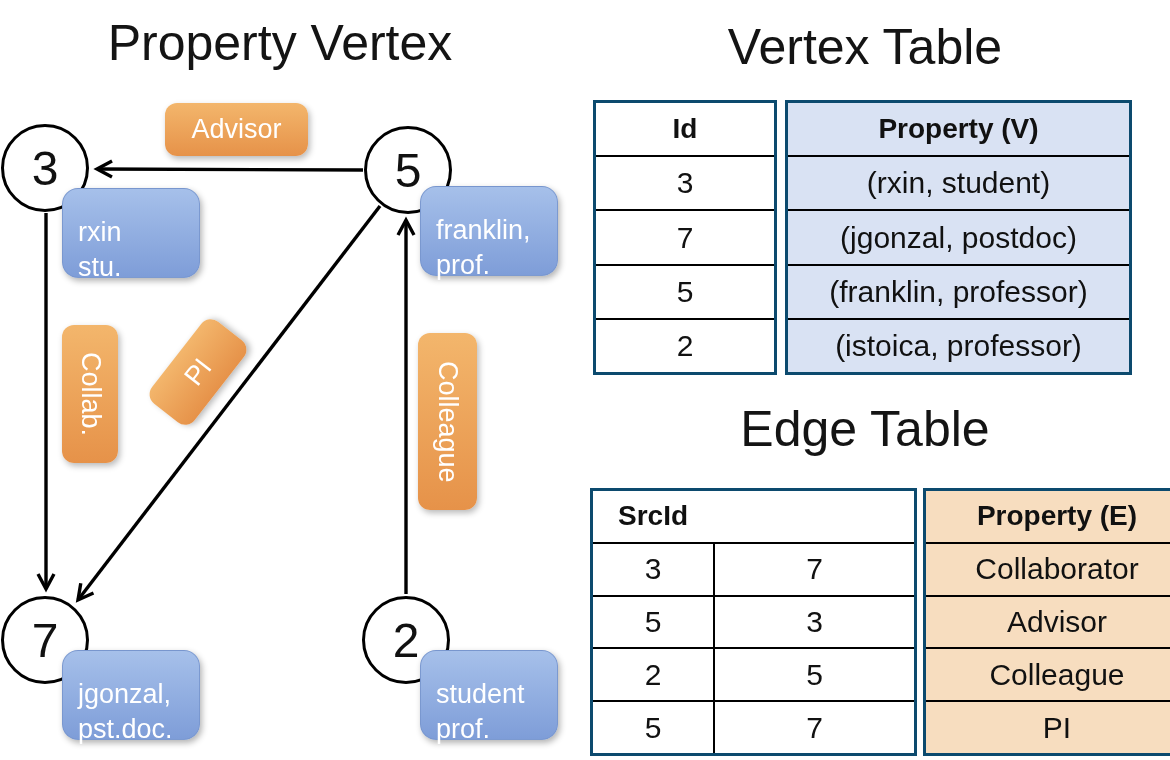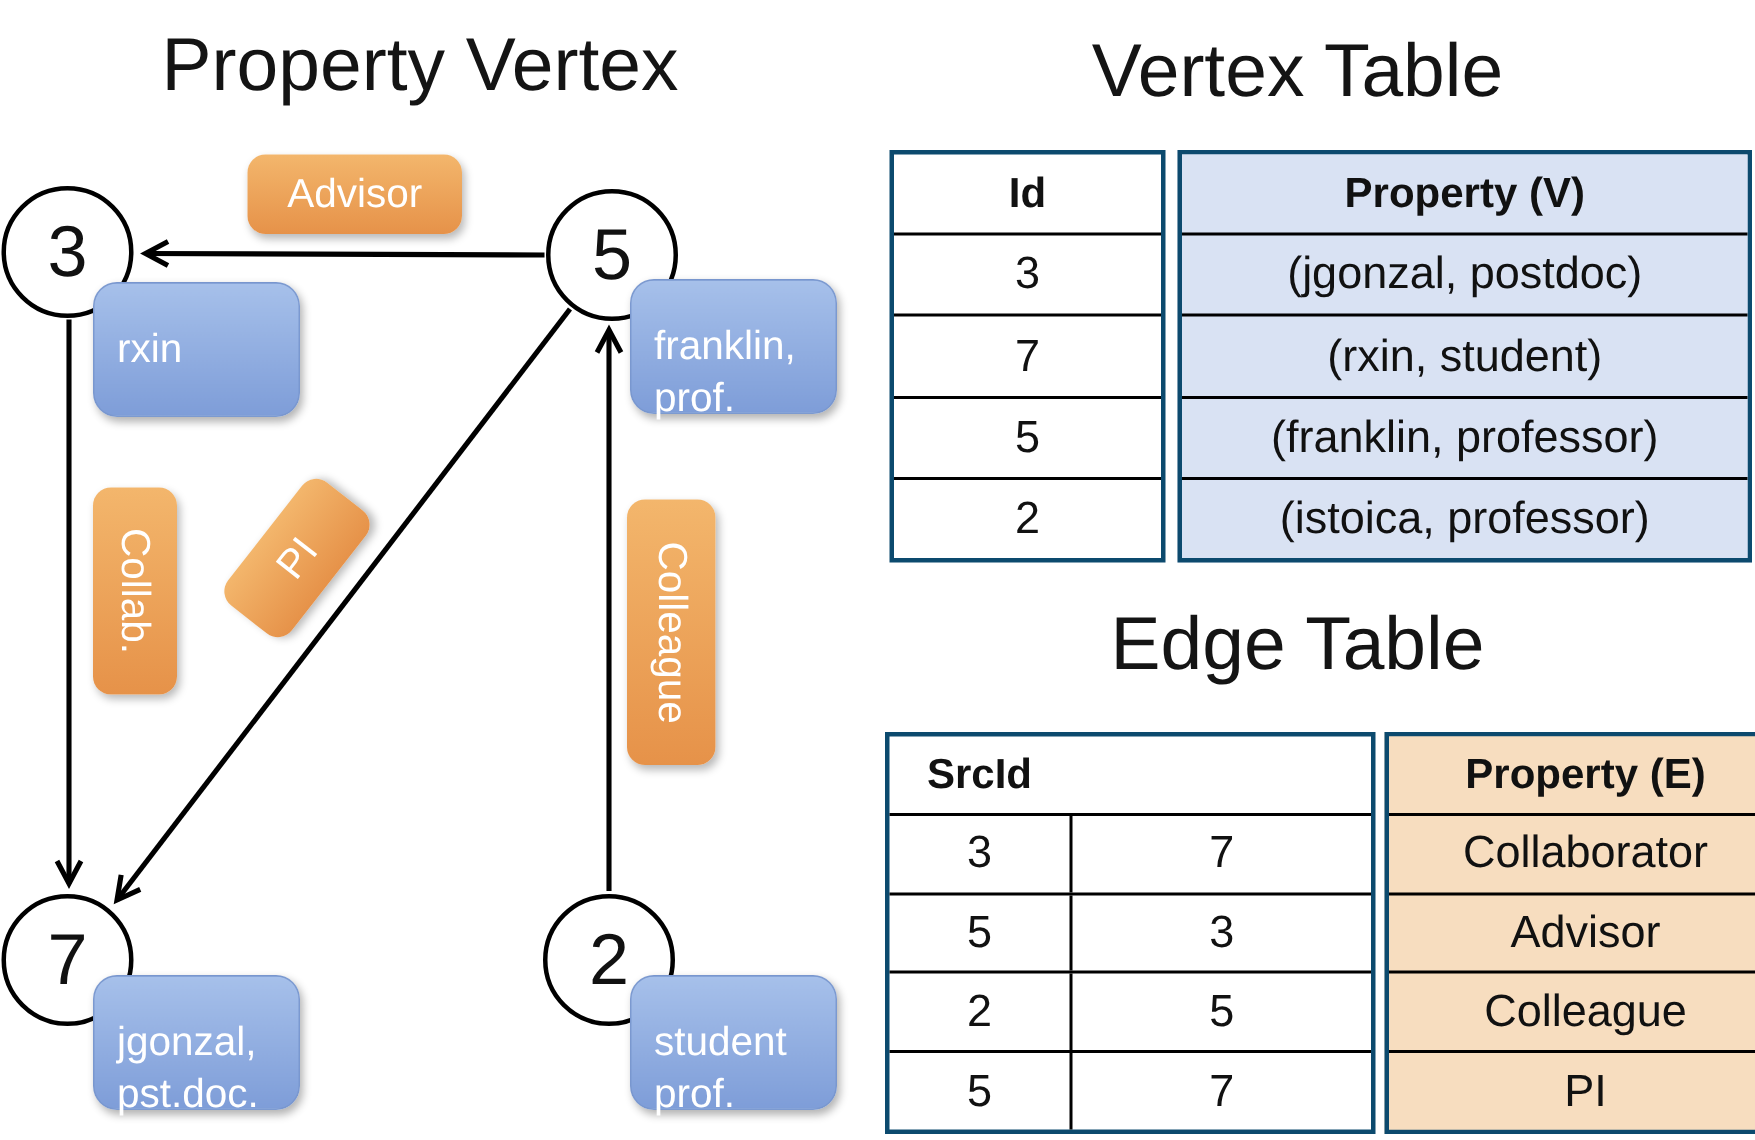--- a/index.html
+++ b/index.html
@@ -39,21 +39,21 @@
                       transform:rotate(-52deg); }
 
   .tbox { position:absolute; box-sizing:border-box; border:3px solid #0c4a6e;
           display:flex; flex-direction:column; background:#fff; }
   .cell { flex:1; display:flex; align-items:center; justify-content:center;
           font-size:30px; font-weight:300; color:#111; border-top:2.5px solid #000; }
   .cell:first-child { border-top:none; }
   .cell.hdr { font-weight:bold; font-size:28px; }
 
   .vtable-id   { left:593px; top:100px; width:184px; height:275px; }
-  .vtable-prop { left:785px; top:100px; width:383px; height:275px; background:#D9E2F3; }
+  .vtable-prop { left:785px; top:100px; width:347px; height:275px; background:#D9E2F3; }
   .vtable-prop .cell { background:#D9E2F3; }
 
   .etable-ids  { left:590px; top:488px; width:327px; height:268px; }
   .erow { flex:1; display:flex; border-top:2.5px solid #000; }
   .erow:first-child { border-top:none; }
   .ecell { display:flex; align-items:center; justify-content:center;
            font-size:30px; font-weight:300; color:#111; }
   .ecell.hdr { font-weight:bold; font-size:28px; }
   .ecell.src { width:120px; }
   .ecell.dst { flex:1; border-left:2.5px solid #000; }
@@ -89,20 +89,21 @@
   </div>
   <div class="node" style="left:1px;  top:596px;">
     <span>7</span>
   </div>
   <div class="node" style="left:362px;top:596px;">
     <span>2</span>
   </div>
 
   <div class="vbox" style="left:62px; top:188px;">
     <span>rxin</span>
+    <span>stu.</span>
   </div>
   <div class="vbox" style="left:420px;top:186px;">
     <span>franklin,</span>
     <span>prof.</span>
   </div>
   <div class="vbox" style="left:62px; top:650px;">
     <span>jgonzal,</span>
     <span>pst.doc.</span>
   </div>
   <div class="vbox" style="left:420px;top:650px;">
@@ -125,22 +126,22 @@
 
   <div class="tbox vtable-id">
     <div class="cell hdr">Id</div>
     <div class="cell">3</div>
     <div class="cell">7</div>
     <div class="cell">5</div>
     <div class="cell">2</div>
   </div>
   <div class="tbox vtable-prop">
     <div class="cell hdr">Property (V)</div>
+    <div class="cell">(rxin, student)</div>
     <div class="cell">(jgonzal, postdoc)</div>
-    <div class="cell">(rxin, student)</div>
     <div class="cell">(franklin, professor)</div>
     <div class="cell">(istoica, professor)</div>
   </div>
 
   <div class="tbox etable-ids">
     <div class="erow">
       <div class="ecell src hdr">SrcId</div>
     </div>
     <div class="erow">
       <div class="ecell src">3</div>

